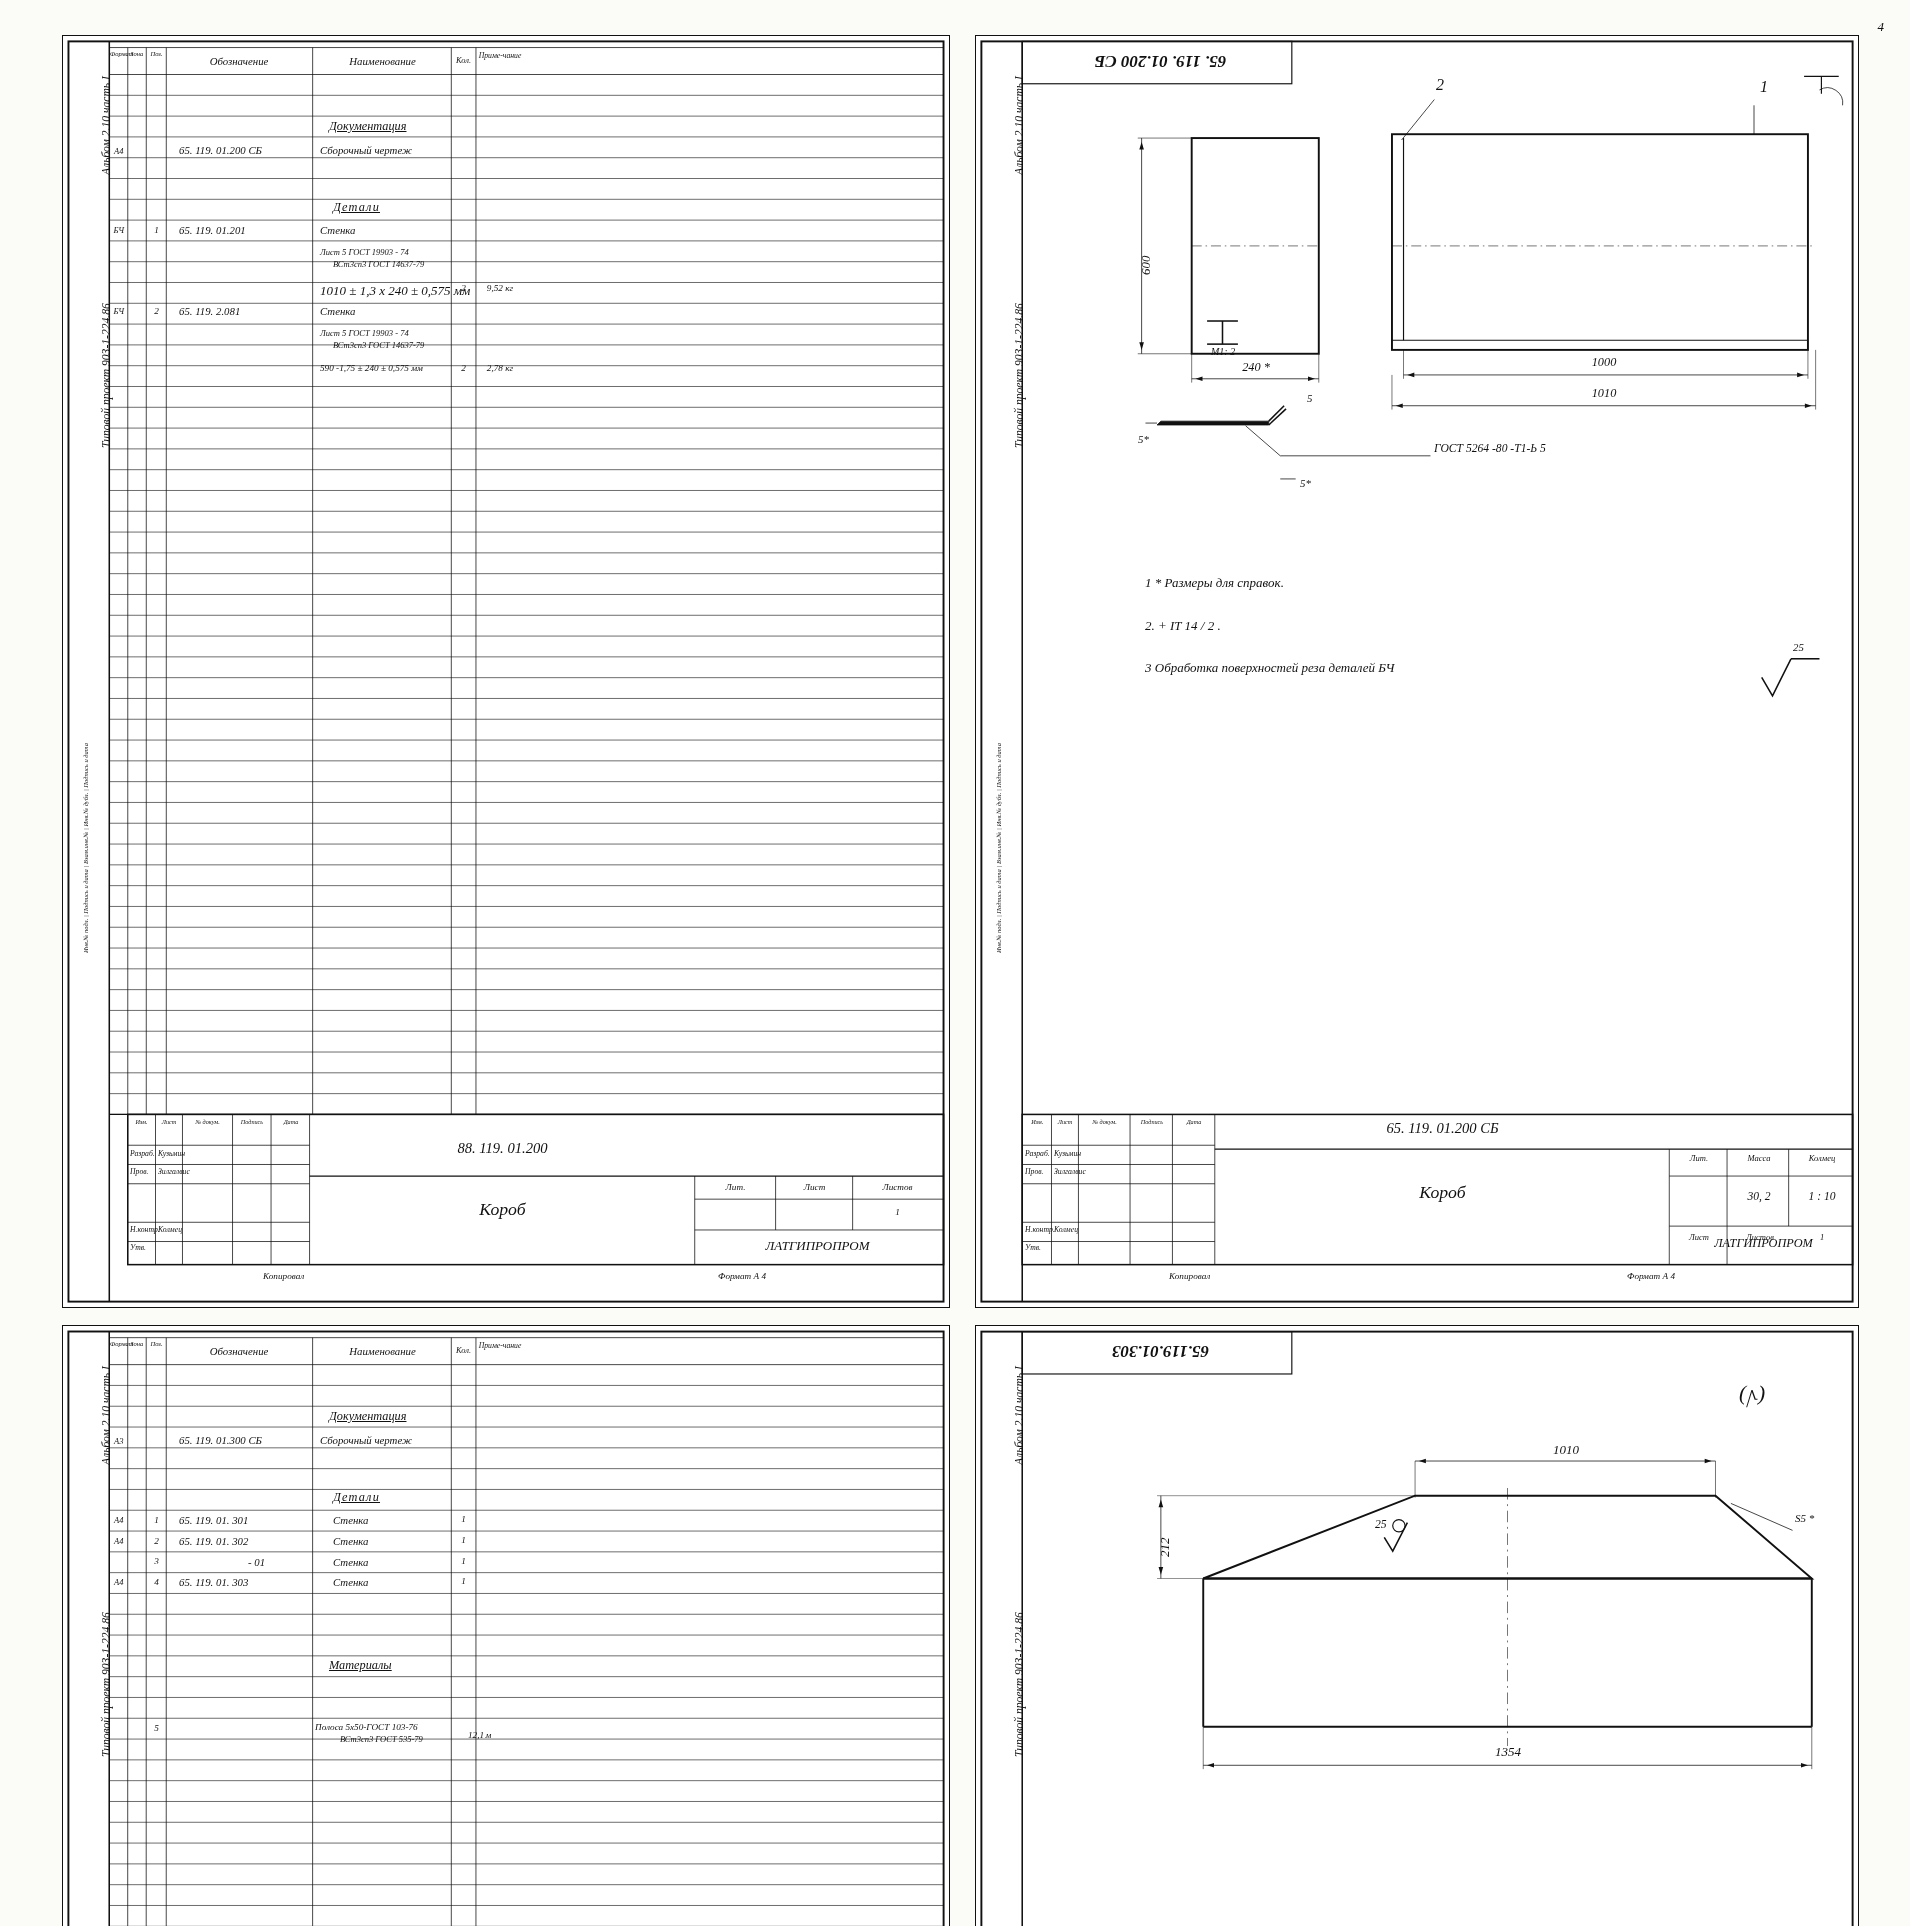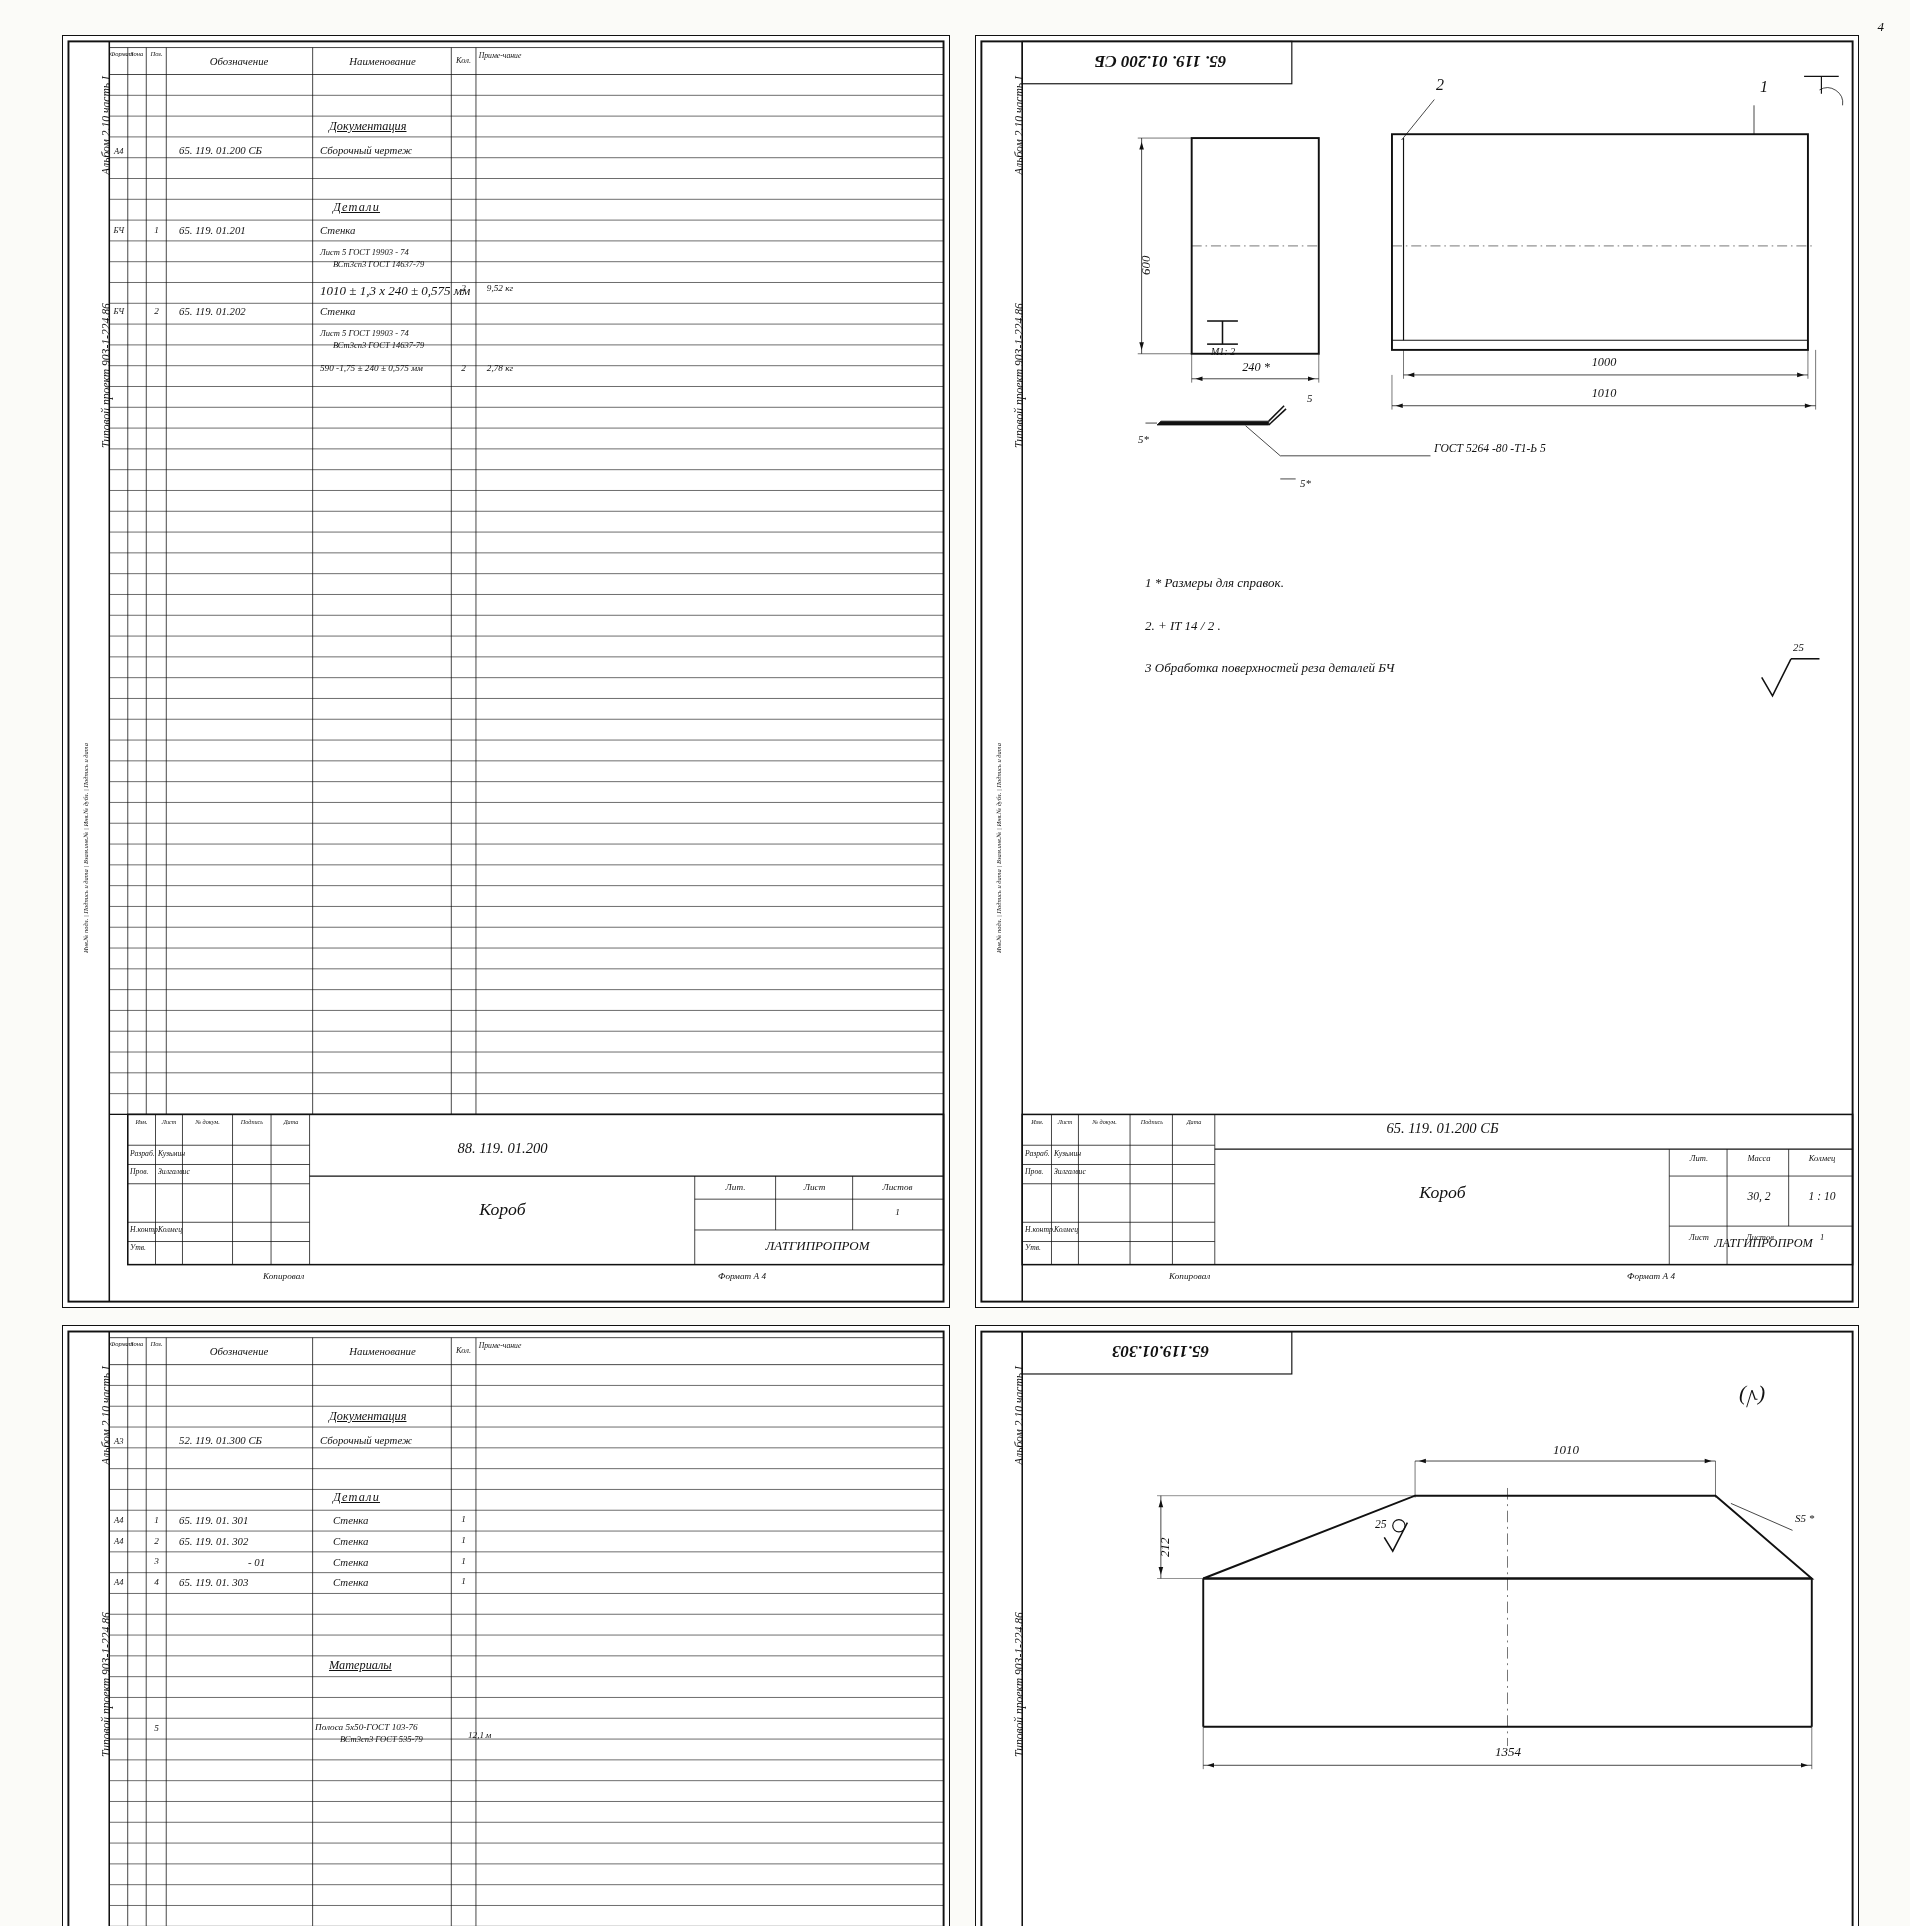--- a/index.html
+++ b/index.html
@@ -136,21 +136,21 @@
 
     <div class="txt" style="left:257px;top:211px;font-size:8.5px;">Лист  5 ГОСТ 19903 - 74</div>
     <div class="txt" style="left:270px;top:223px;font-size:8.5px;">ВСт3сп3 ГОСТ 14637-79</div>
 
     <div class="txt" style="left:257px;top:247px;font-size:13px;">1010 ± 1,3 х 240 ± 0,575 мм</div>
     <div class="txt c" style="left:388px;top:247px;width:25px;font-size:9.2px;">2</div>
     <div class="txt c" style="left:414px;top:247px;width:46px;font-size:9.2px;">9,52 кг</div>
 
     <div class="txt c" style="left:47px;top:270px;width:17.7px;font-size:8.5px;">БЧ</div>
     <div class="txt c" style="left:84px;top:270px;width:19px;font-size:9.2px;">2</div>
-    <div class="txt" style="left:116px;top:269px;font-size:10.8px;">65. 119. 01.202</div>
+    <div class="txt" style="left:116px;top:269px;font-size:10.8px;">65. 119. 2.081</div>
     <div class="txt" style="left:257px;top:269px;font-size:10.8px;">Стенка</div>
 
     <div class="txt" style="left:257px;top:292px;font-size:8.5px;">Лист  5 ГОСТ 19903 - 74</div>
     <div class="txt" style="left:270px;top:304px;font-size:8.5px;">ВСт3сп3 ГОСТ 14637-79</div>
 
     <div class="txt" style="left:257px;top:327px;font-size:9.2px;">590 -1,75 ± 240 ± 0,575 мм</div>
     <div class="txt c" style="left:388px;top:327px;width:25px;font-size:9.2px;">2</div>
     <div class="txt c" style="left:414px;top:327px;width:46px;font-size:9.2px;">2,78 кг</div>
 
     <div class="txt c" style="left:247px;top:1104px;width:385px;font-size:14.6px;">88. 119. 01.200</div>
@@ -408,21 +408,21 @@
     <div class="txt c" style="left:250px;top:18.5px;width:139px;font-size:10.8px;">Наименование</div>
     <div class="txt c" style="left:388px;top:18.5px;width:25px;font-size:8.5px;">Кол.</div>
     <div class="txt c" style="left:414px;top:14.6px;width:46px;font-size:7.7px;line-height:9.2px;white-space:normal;">Приме-чание</div>
 
     <div class="vert" style="left:37px;top:139px;transform:rotate(-90deg);font-size:11.6px;">Альбом 2.10 часть I</div>
     <div class="vert" style="left:37px;top:431px;transform:rotate(-90deg);font-size:11.6px;">Типовой проект 903-1-224.86</div>
 
     <div class="txt" style="left:266px;top:83px;font-size:12.3px;text-decoration:underline;">Документация</div>
 
     <div class="txt c" style="left:47px;top:110px;width:17.7px;font-size:8.5px;">А3</div>
-    <div class="txt" style="left:116px;top:108px;font-size:10.8px;">52. 119. 01.300 СБ</div>
+    <div class="txt" style="left:116px;top:108px;font-size:10.8px;">65. 119. 01.300 СБ</div>
     <div class="txt" style="left:257px;top:108px;font-size:10.8px;">Сборочный чертеж</div>
 
     <div class="txt" style="left:270px;top:164px;font-size:12.3px;text-decoration:underline;letter-spacing:1.2px;">Детали</div>
 
     <div class="txt c" style="left:47px;top:189px;width:17.7px;font-size:8.5px;">А4</div>
     <div class="txt c" style="left:84px;top:189px;width:19px;font-size:9.2px;">1</div>
     <div class="txt" style="left:116px;top:188px;font-size:10.8px;">65. 119. 01. 301</div>
     <div class="txt" style="left:270px;top:188px;font-size:10.8px;">Стенка</div>
     <div class="txt c" style="left:388px;top:188px;width:25px;font-size:9.2px;">1</div>
 

